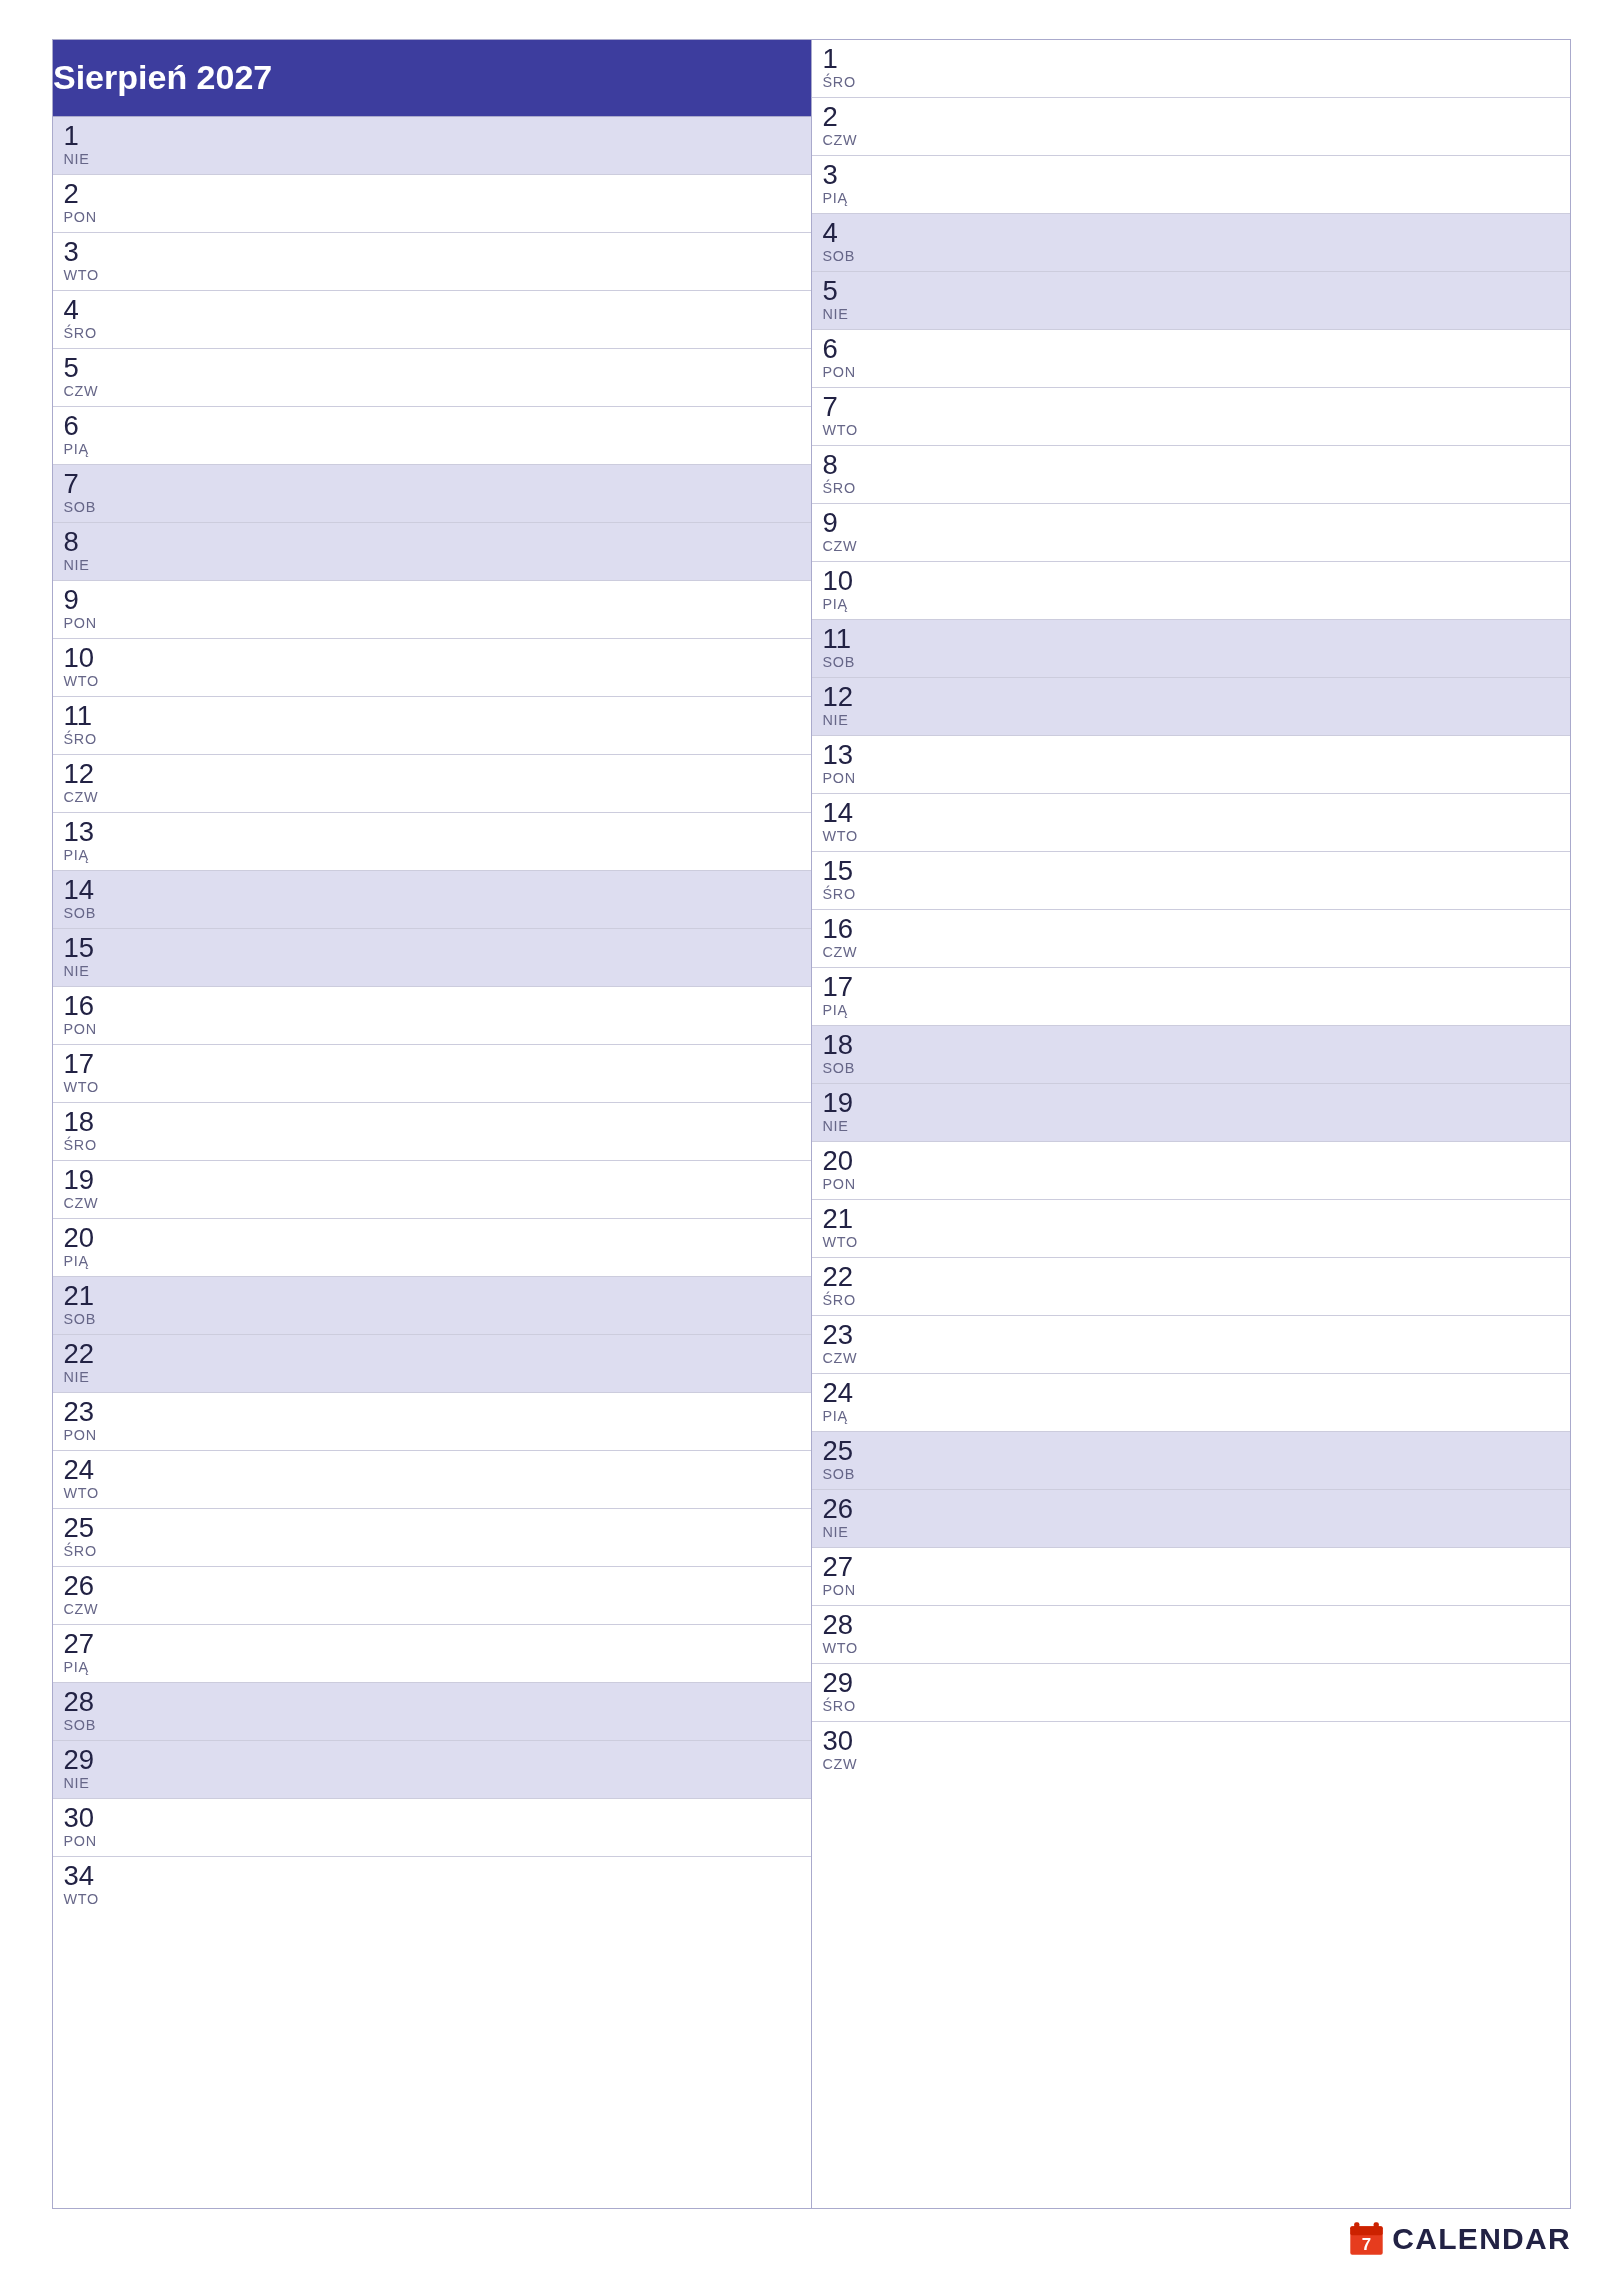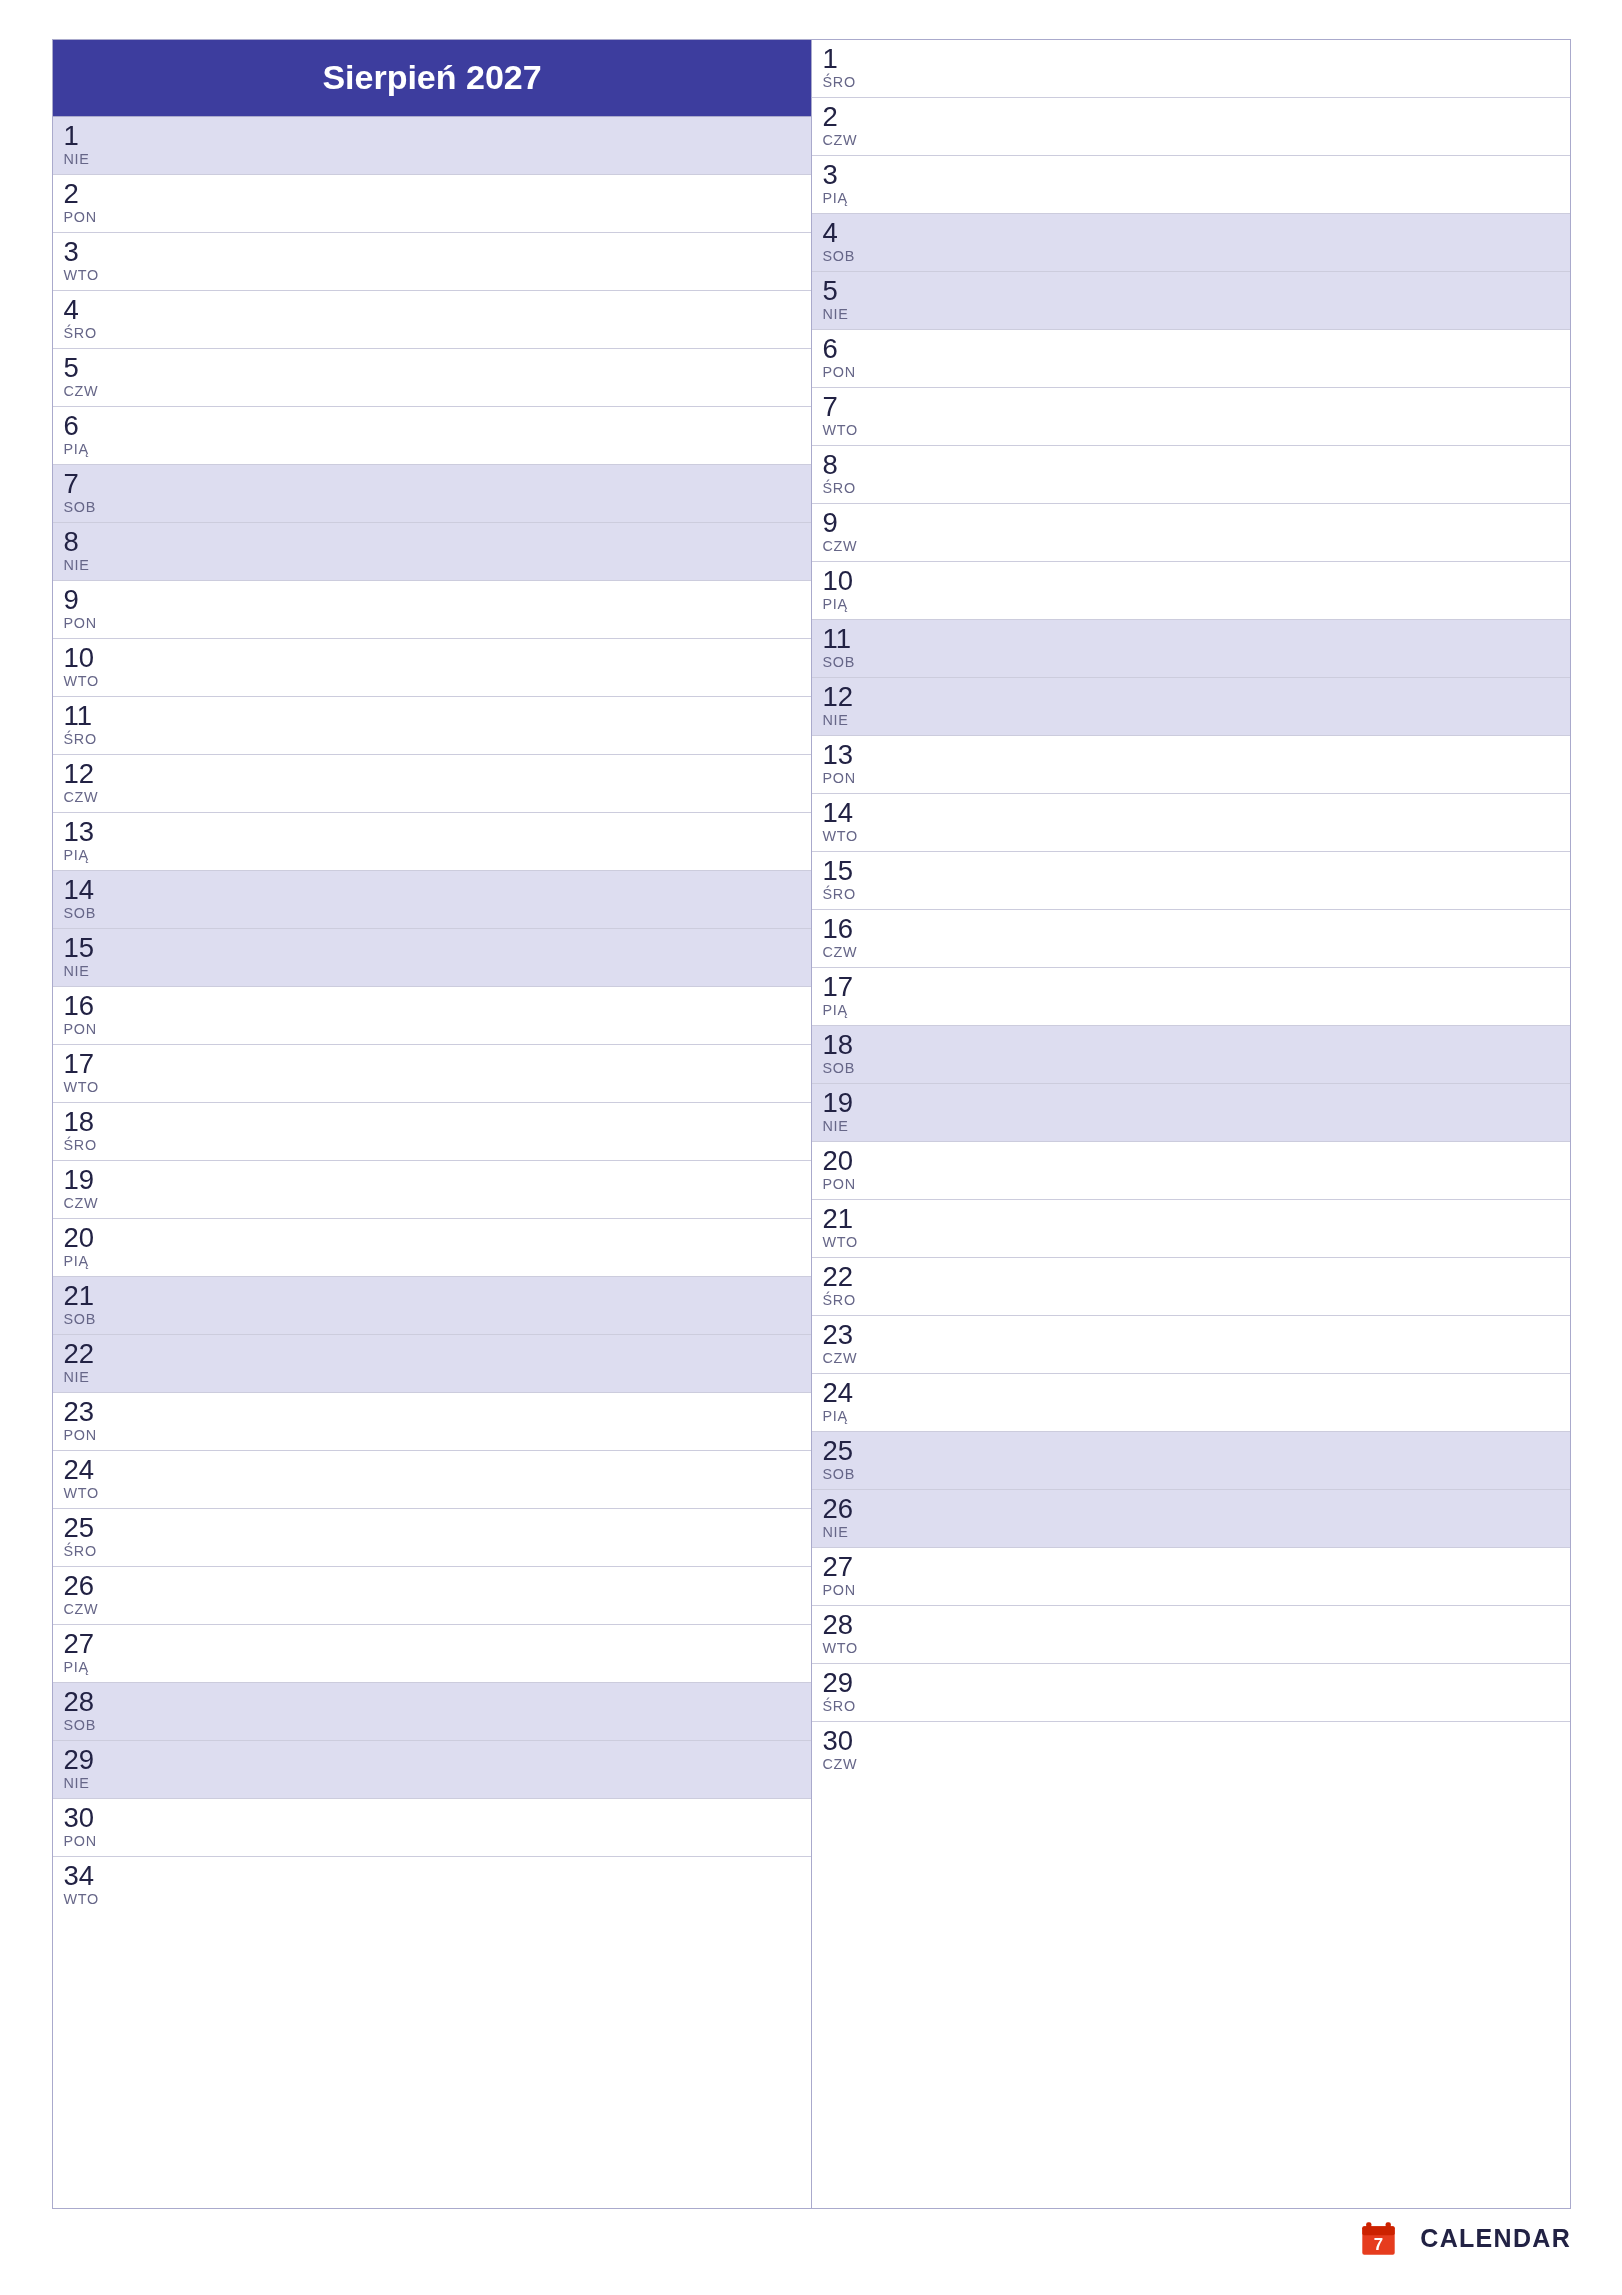--- a/index.html
+++ b/index.html
@@ -30,21 +30,21 @@
       display: flex;
       flex-direction: column;
       border-right: 1px solid #aaaacc;
     }
     .month-col:last-child {
       border-right: none;
     }
     .month-header {
       background: #3d3d9e;
       color: #ffffff;
-      text-align: center;
+      text-align: left;
       font-size: 34px;
       font-weight: bold;
       padding: 18.3px 0;
       border-bottom: 1px solid #aaaacc;
     }
     .day-row {
       display: flex;
       flex-direction: row;
       align-items: flex-start;
       border-bottom: 0.7px solid #ccccdd;
@@ -89,25 +89,24 @@
       display: flex;
       flex-direction: row;
       align-items: center;
       gap: 7.9px;
     }
     .logo-icon {
       width: 35px;
       height: 35px;
     }
     .logo-text {
-      font-size: 25px;
+      font-size: 30px;
       font-weight: bold;
       color: #222244;
       letter-spacing: 1.3px;
-      margin-left: 16px;
     }
   </style>
 </head>
 <body>
 
 <div class="page">
   <div class="calendar-grid" id="calendar-grid">
 
   <div class="month-col">
         <div class="month-header">Sierpień 2027</div>

